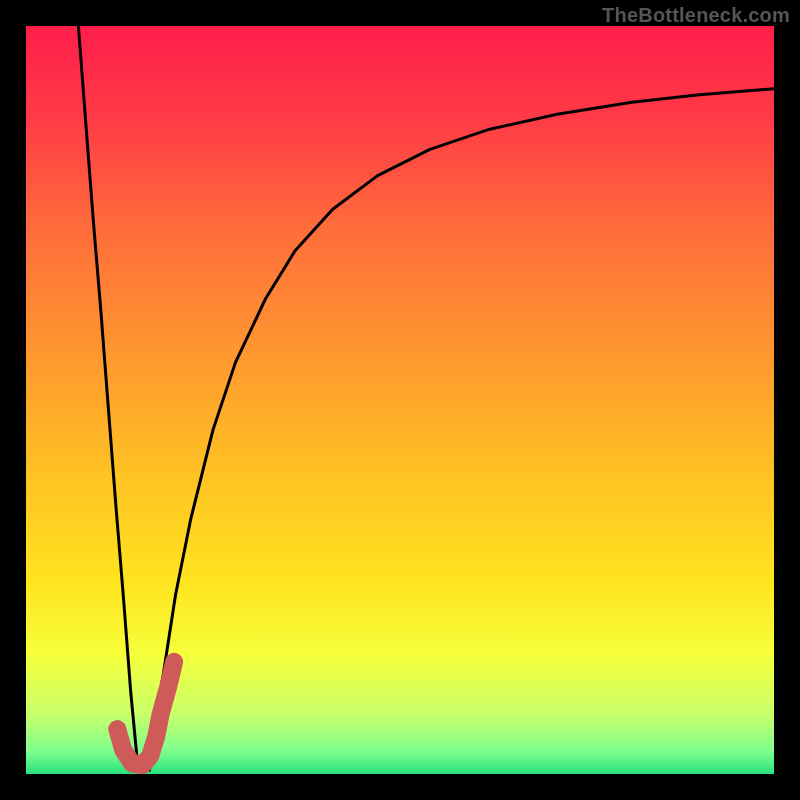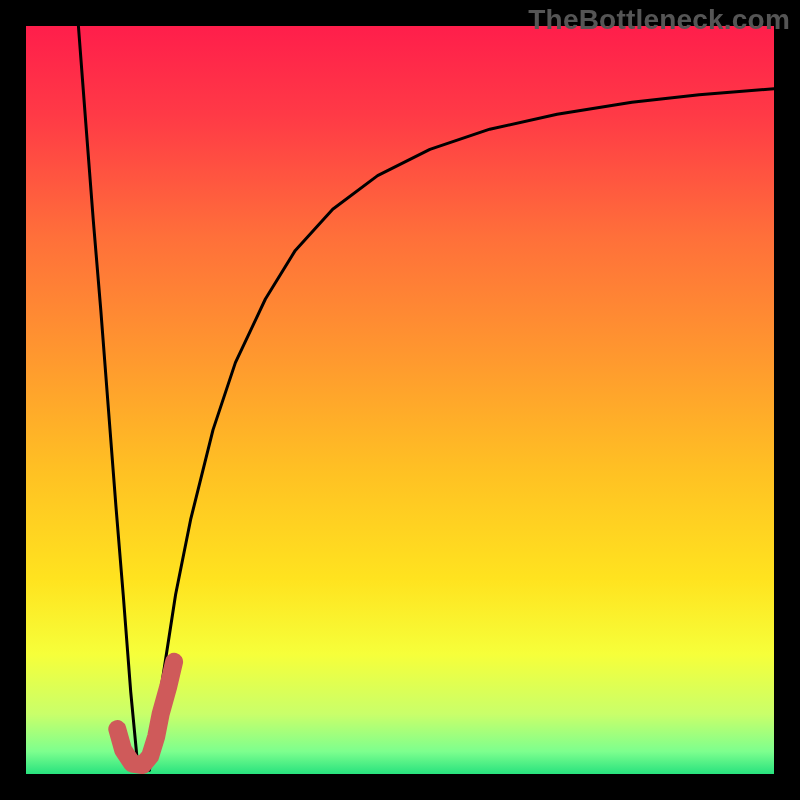--- a/index.html
+++ b/index.html
@@ -8,21 +8,21 @@
     position: relative;
     width: 800px;
     height: 800px;
     background: #000;
   }
   .watermark {
     position: absolute;
     top: 4px;
     right: 10px;
     font-family: Arial, Helvetica, sans-serif;
-    font-size: 28px;
+    font-size: 20px;
     font-weight: 600;
     color: #555;
     letter-spacing: 0.2px;
     z-index: 10;
   }
   .plot {
     position: absolute;
     left: 26px;
     top: 26px;
     width: 748px;

